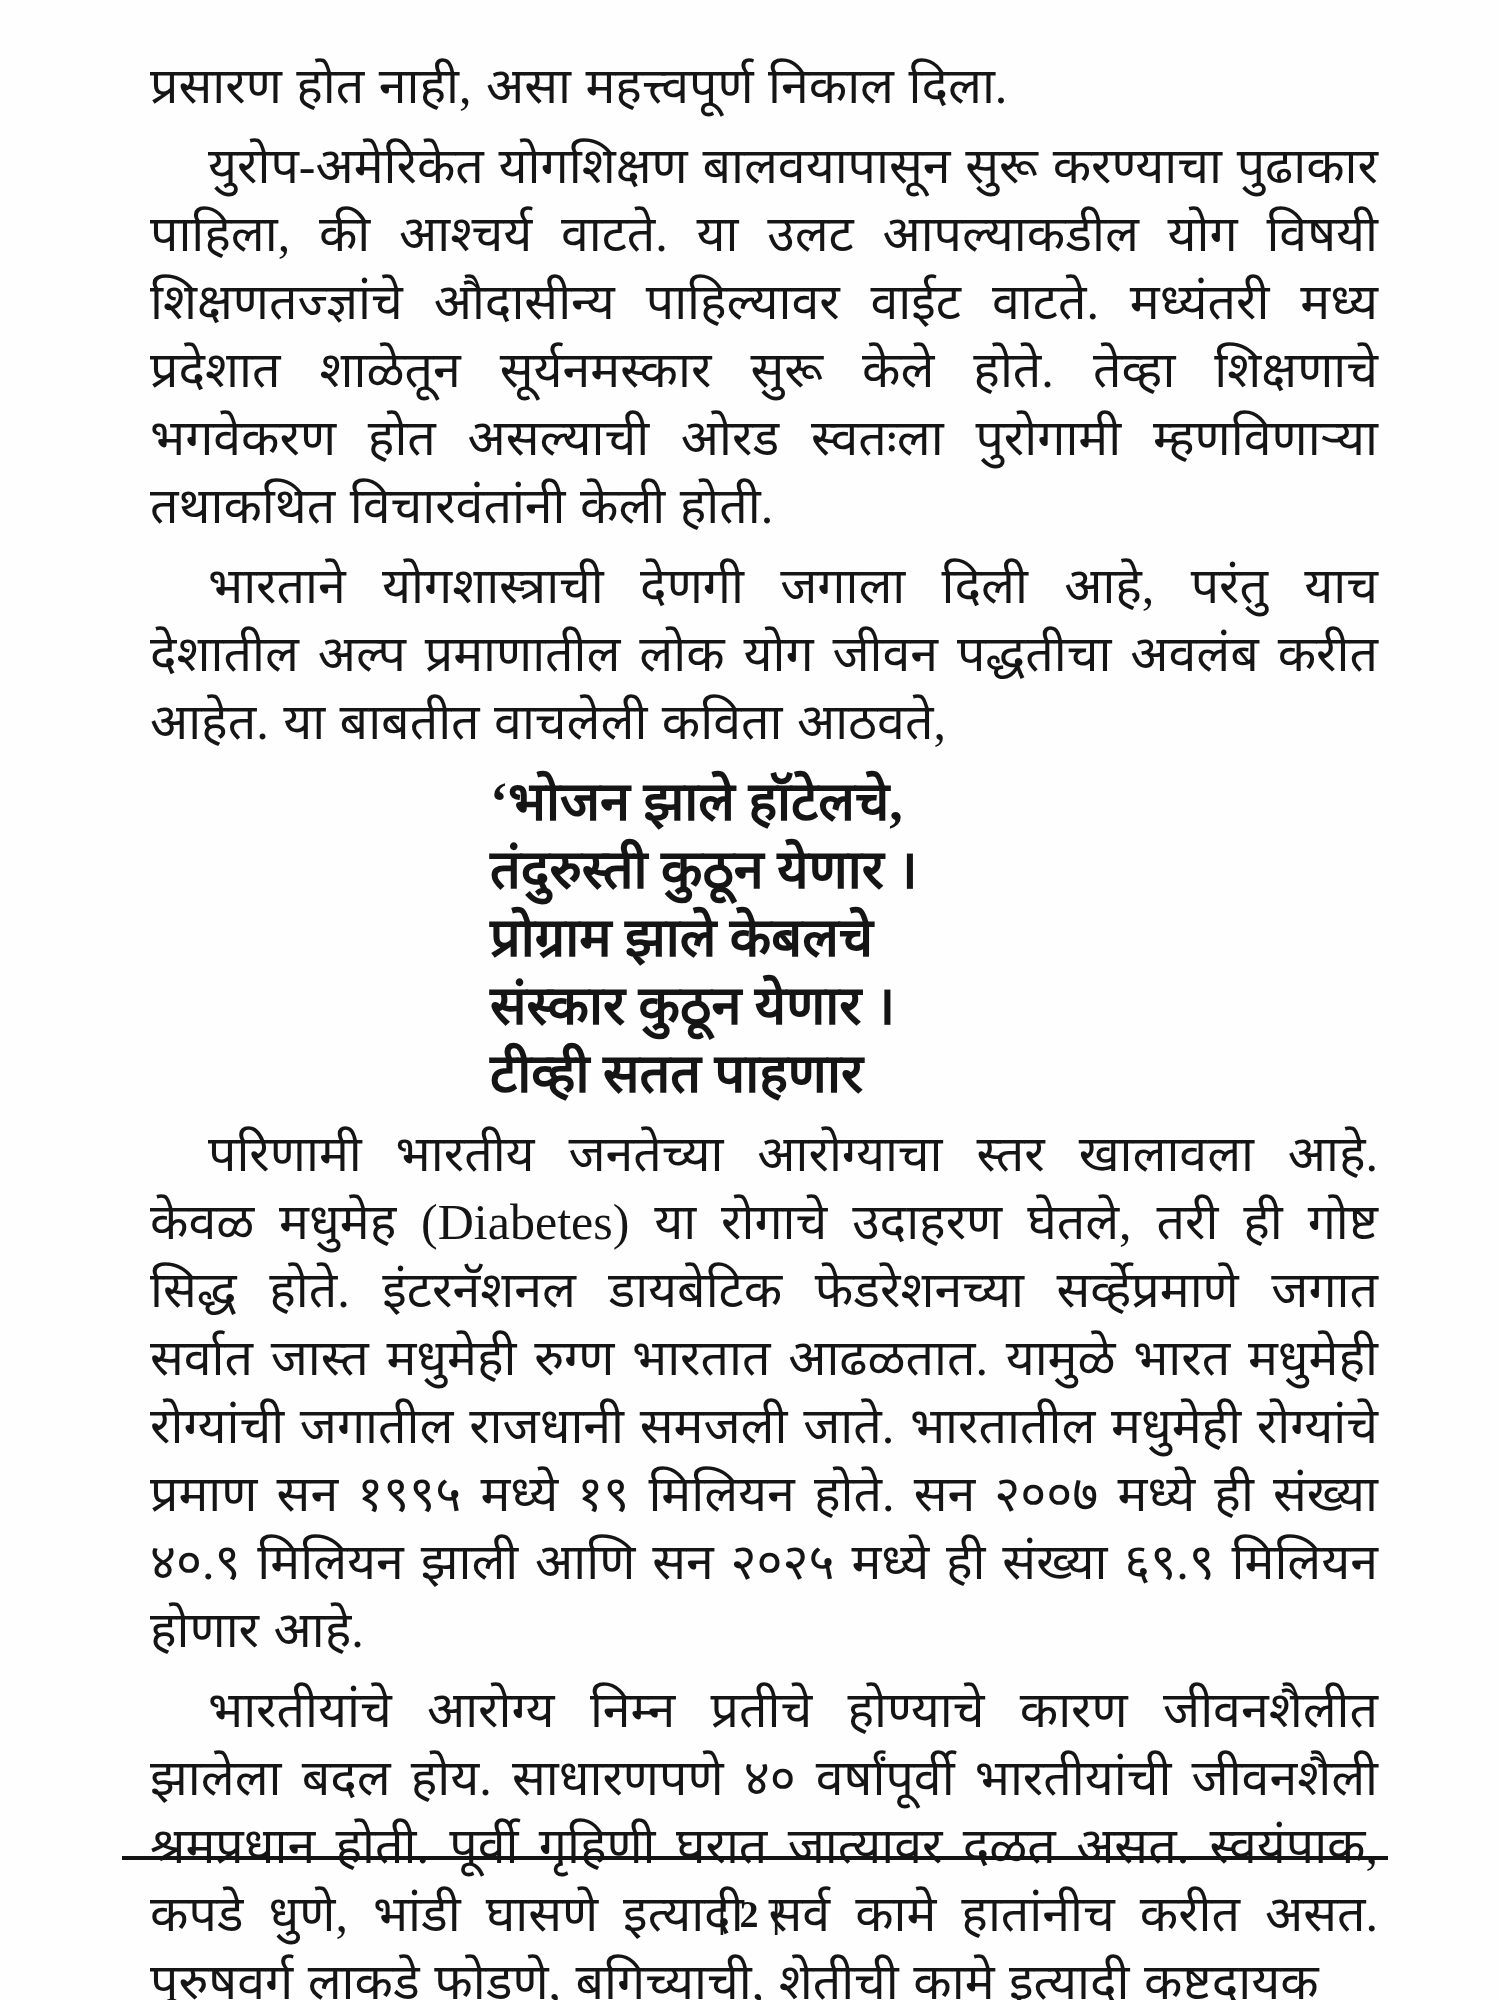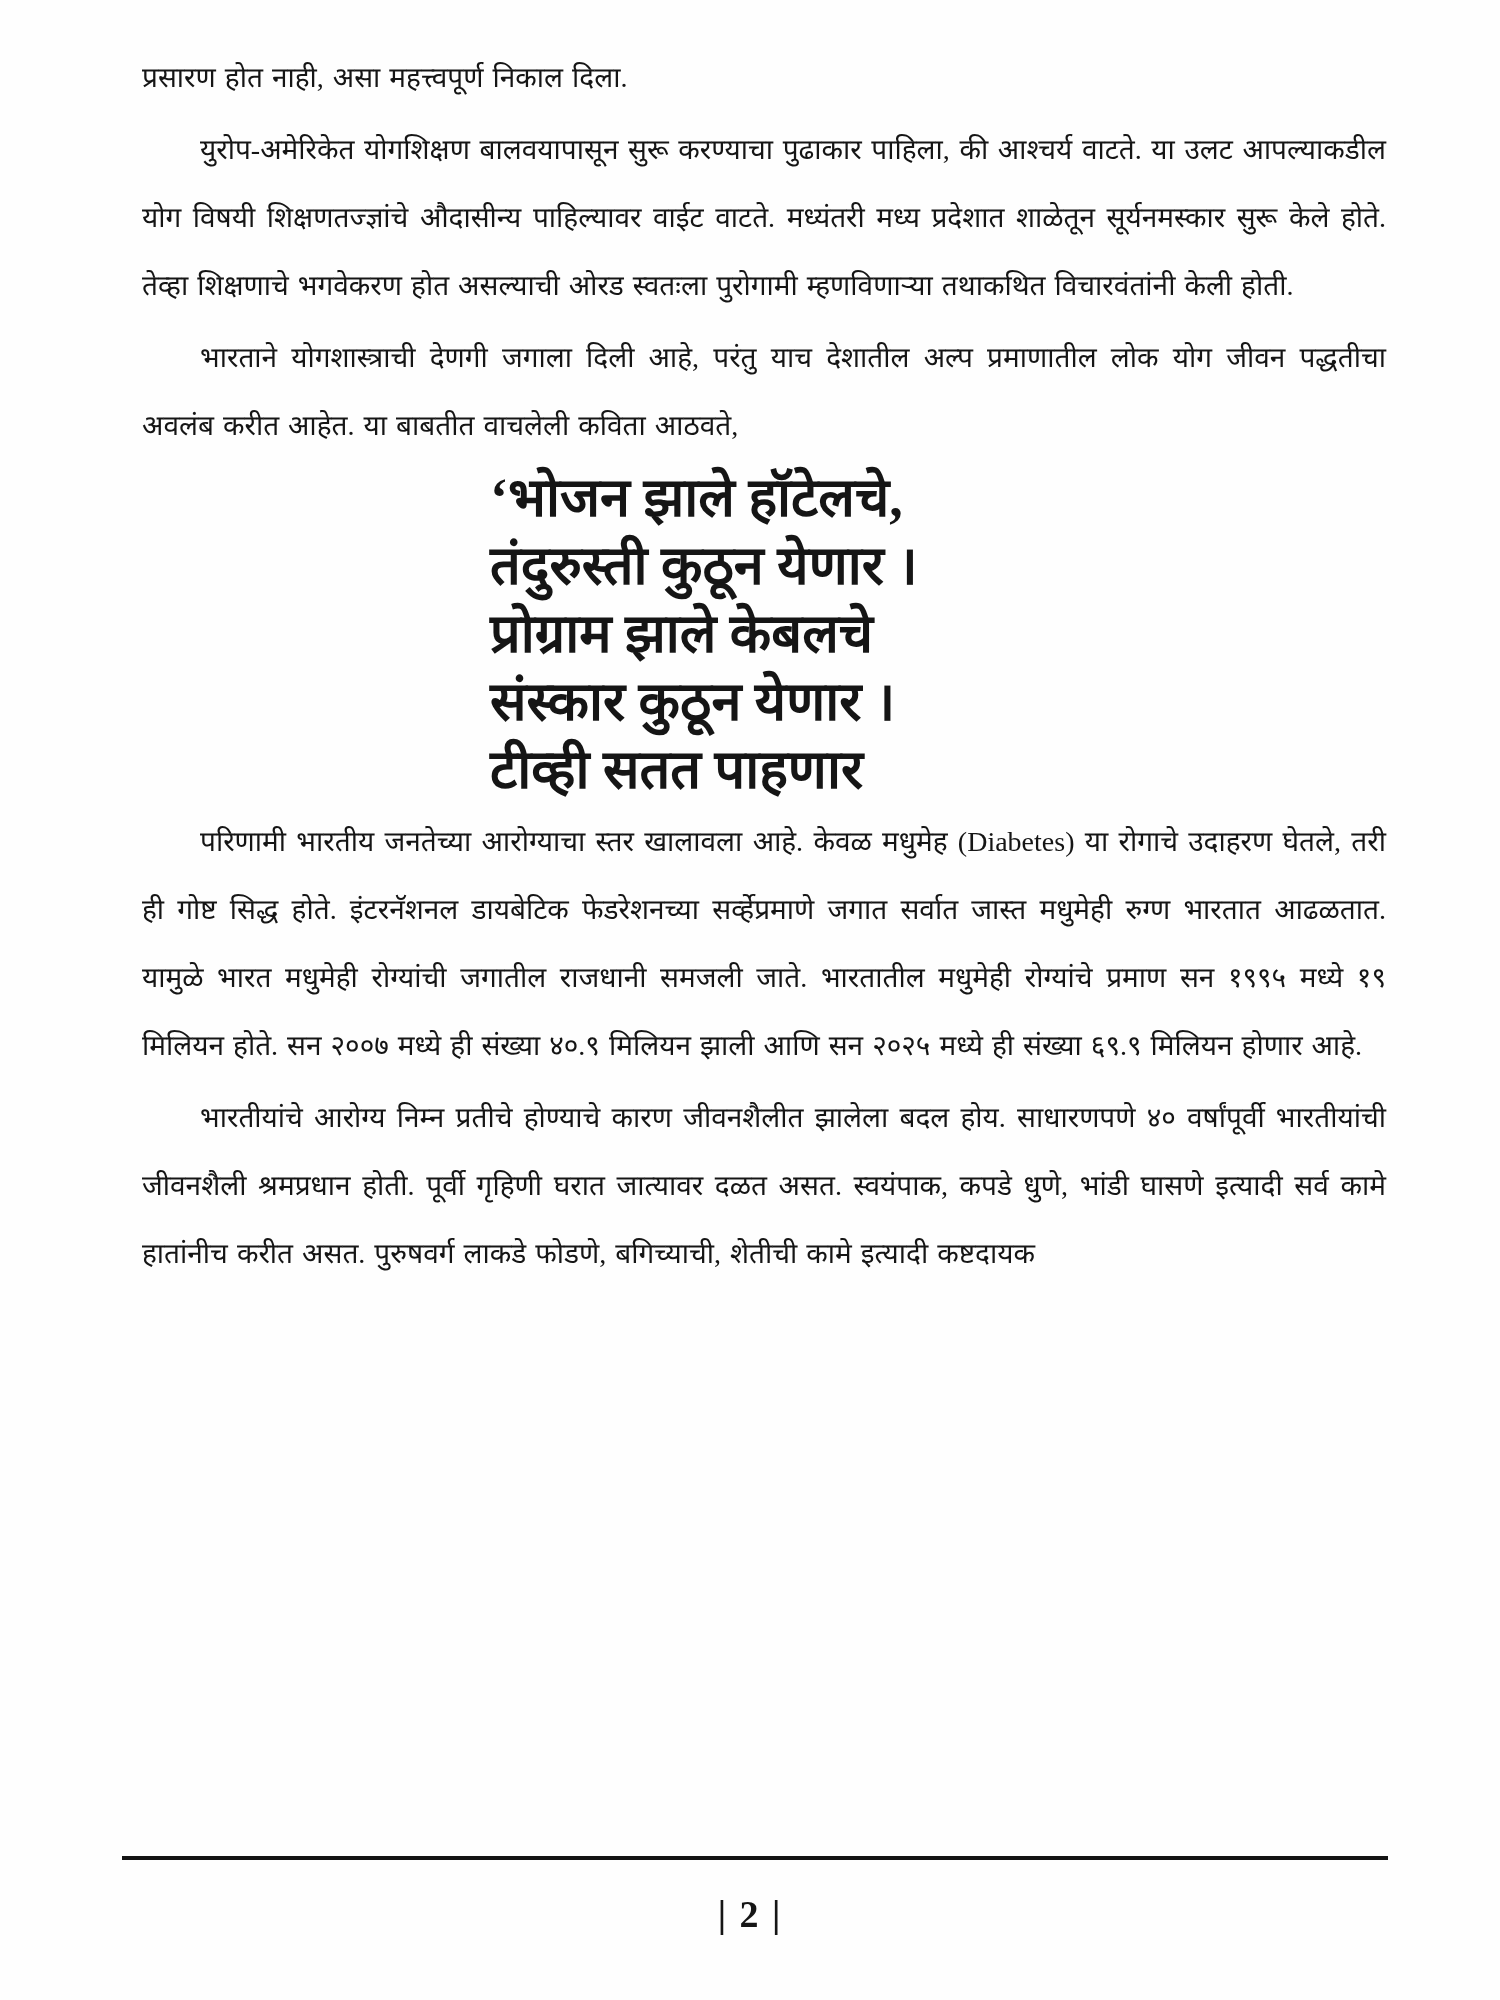--- a/index.html
+++ b/index.html
@@ -17,22 +17,22 @@
     overflow: hidden;
     box-sizing: border-box;
   }
   .content {
     position: absolute;
     top: 40px;
     left: 138px;
     width: 1252px;
   }
   .para {
-    margin: 4px;
-    font-size: 28px;
+    margin: 12px;
+    font-size: 50px;
     line-height: 68px;
     text-align: justify;
     text-indent: 58px;
     word-spacing: 2px;
   }
   .para.no-indent {
     text-indent: 0;
   }
   .poem {
     margin: 0 0 0 352px;

